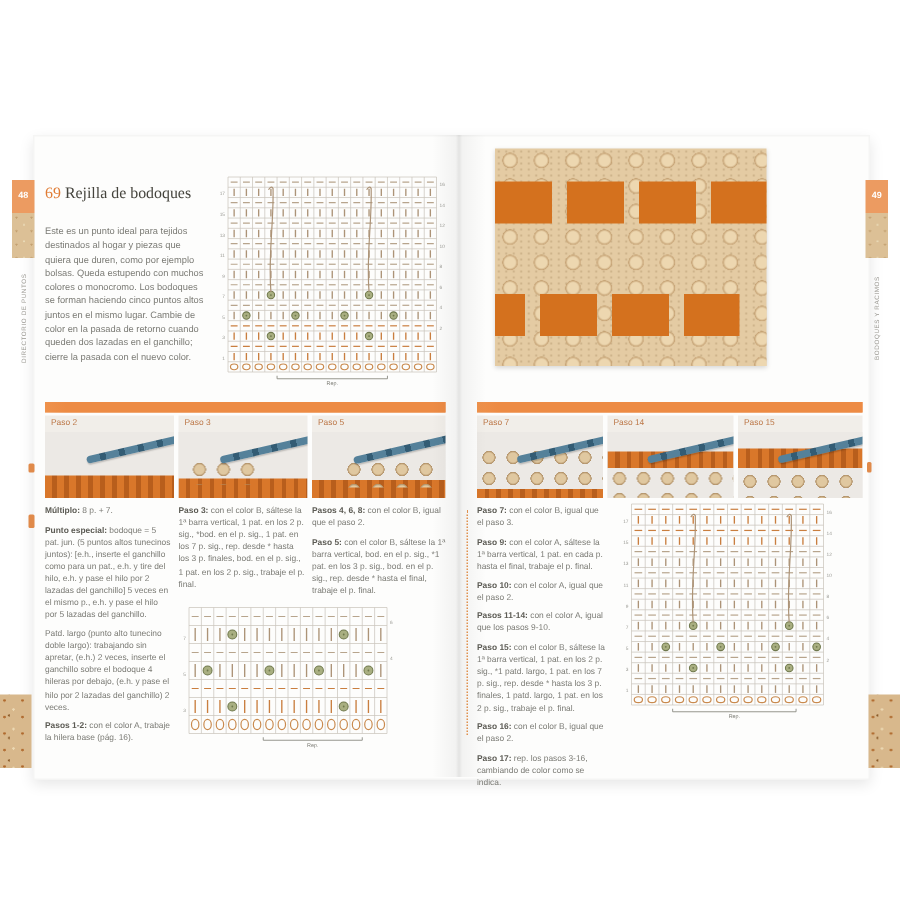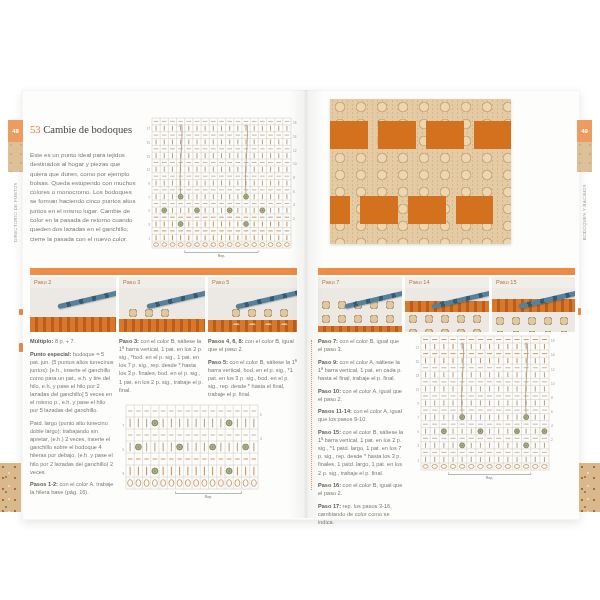--- a/index.html
+++ b/index.html
@@ -83,22 +83,22 @@
 <div class="abs sliver" style="left:19px;top:343px;width:4px;height:9px;"></div>
 <div class="abs corner-thumb" style="left:0;top:463px;"></div>
 
 <div class="abs tab" style="left:577px;top:120px;">49</div>
 <div class="abs edge-thumb" style="left:577px;top:142px;"></div>
 <div class="abs vtext" style="left:577px;top:176px;">BODOQUES Y RACIMOS</div>
 <div class="abs sliver" style="left:578px;top:308px;width:3px;height:7px;"></div>
 <div class="abs corner-thumb" style="left:579px;top:463px;"></div>
 
 <h1 class="abs title">
-  <span class="tnum">53</span>
-  <span>Cambie de bodoques</span>
+  <span class="tnum">69</span>
+  <span>Rejilla de bodoques</span>
 </h1>
 <div class="abs intro">Este es un punto ideal para tejidos destinados al hogar y piezas que quiera que duren, como por ejemplo bolsas. Queda estupendo con muchos colores o monocromo. Los bodoques se forman haciendo cinco puntos altos juntos en el mismo lugar. Cambie de color en la pasada de retorno cuando queden dos lazadas en el ganchillo; cierre la pasada con el nuevo color.</div>
 
 <svg class="abs" style="left:145px;top:116px;" width="153" height="142">
     <path d="M7,2V132M15.176470588235293,2V132M23.352941176470587,2V132M31.52941176470588,2V132M39.705882352941174,2V132M47.882352941176464,2V132M56.05882352941176,2V132M64.23529411764706,2V132M72.41176470588235,2V132M80.58823529411764,2V132M88.76470588235293,2V132M96.94117647058823,2V132M105.11764705882352,2V132M113.29411764705881,2V132M121.47058823529412,2V132M129.6470588235294,2V132M137.8235294117647,2V132M146,2V132M7,2H146M7,8.842105263157894H146M7,15.68421052631579H146M7,22.526315789473685H146M7,29.36842105263158H146M7,36.21052631578947H146M7,43.05263157894737H146M7,49.89473684210526H146M7,56.73684210526316H146M7,63.578947368421055H146M7,70.42105263157895H146M7,77.26315789473684H146M7,84.10526315789474H146M7,90.94736842105263H146M7,97.78947368421052H146M7,104.63157894736842H146M7,111.47368421052632H146M7,118.3157894736842H146M7,125.15789473684211H146M7,132H146" stroke="#cbc6be" stroke-width="0.5" fill="none"></path>
     <line x1="8.798823529411765" y1="5.421052631578947" x2="13.377647058823529" y2="5.421052631578947" stroke="#B7A48C" stroke-width="0.8"></line>
     <line x1="11.088235294117647" y1="9.8" x2="11.088235294117647" y2="14.726315789473684" stroke="#AC9377" stroke-width="0.9"></line>
     <line x1="16.97529411764706" y1="5.421052631578947" x2="21.554117647058824" y2="5.421052631578947" stroke="#B7A48C" stroke-width="0.8"></line>
     <line x1="19.264705882352942" y1="9.8" x2="19.264705882352942" y2="14.726315789473684" stroke="#AC9377" stroke-width="0.9"></line>
     <line x1="25.15176470588235" y1="5.421052631578947" x2="29.730588235294114" y2="5.421052631578947" stroke="#B7A48C" stroke-width="0.8"></line>

